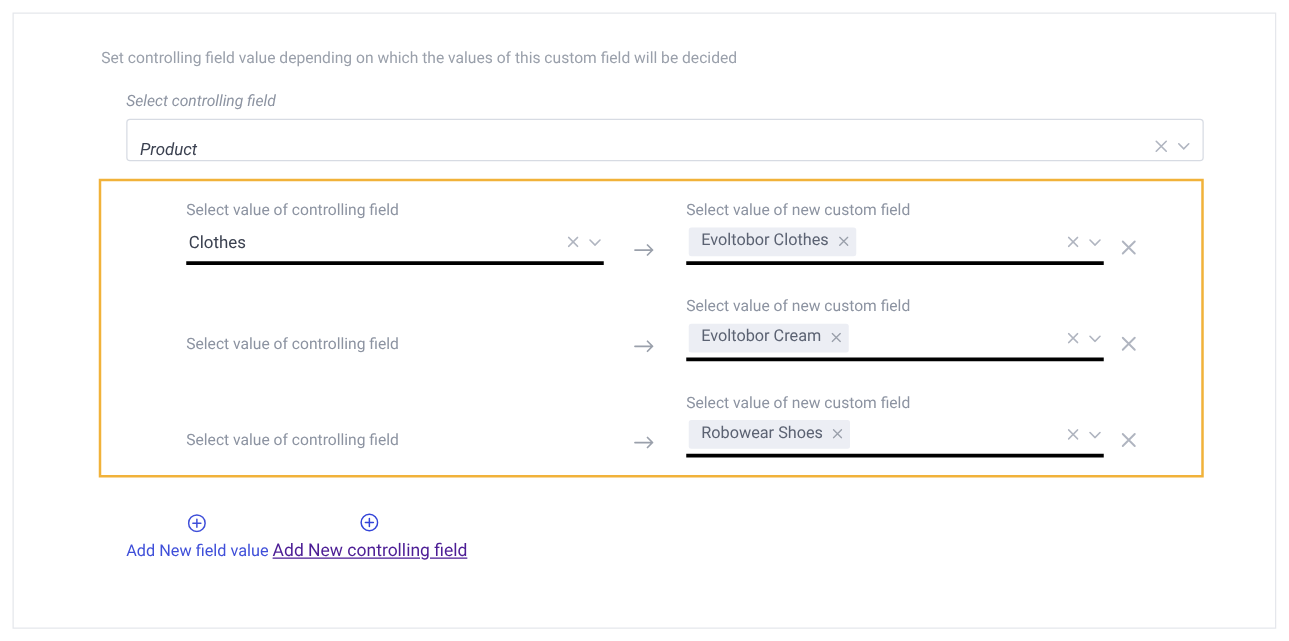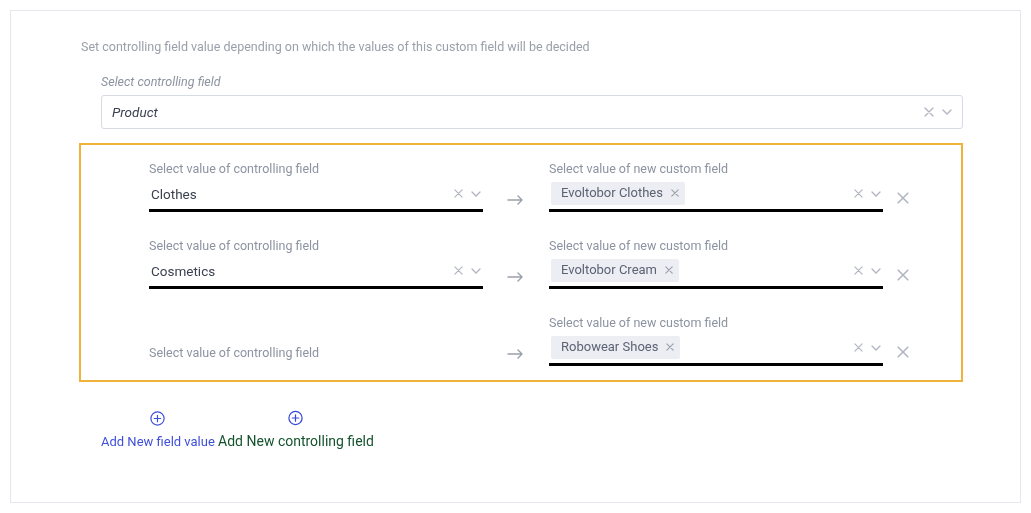--- a/index.html
+++ b/index.html
@@ -39,21 +39,21 @@
     margin:0 0 6px 0;
   }
 
   
   .boxed-group { margin-left:20px; margin-bottom:14px; width:862px;font-style:italic; }
   .boxed-select {
     border:1px solid #d7dbe3;
     border-radius:3px;
     height:34px;
     display:flex;
-    align-items:center;
+    align-items:flex-start;
     padding:16px 10px;
     font-size:13.5px;
     color:#3b4150;
   }
   .boxed-select .val { flex:1; }
   .ctrl-icons { display:flex; align-items:center; gap:8px; color:#b0b5c0; }
 
   
   .mapping-frame {
     border:2px solid #f1b23a;
@@ -123,24 +123,25 @@
     align-items:center;
     gap:8px;
     color:#3f4fd9;
     font-size:13px;
     cursor:pointer;
     margin-left:20px;
     margin-top:14px;
     flex-direction:column;
   }
   .add-link.outer {
-    color:#14532d;
+    color:#4c1d95;
     font-size:14px;
     margin-left:0;
     margin-top:28px;
+    text-decoration:underline;
   }
   .plus-circle {
     width:15px; height:15px;
     display:inline-flex; align-items:center; justify-content:center;
   }
 
   svg { display:block; }
 </style>
 </head>
 <body>
@@ -224,35 +225,20 @@
           </div>
           <div class="row-remove">
             <svg width="12" height="12" viewBox="0 0 10 10">
               <path d="M1 1 L9 9 M9 1 L1 9" stroke="#b0b5c0" stroke-width="1.3" stroke-linecap="round"></path>
             </svg>
           </div>
         </div>
         <div class="map-row">
           <div class="col">
             <div class="field-label">Select value of controlling field</div>
-            <div class="underline-select">
-              <span class="val">Cosmetics</span>
-              <span class="ctrl-icons">
-                <span>
-                  <svg width="9" height="9" viewBox="0 0 10 10">
-                    <path d="M1 1 L9 9 M9 1 L1 9" stroke="#b0b5c0" stroke-width="1.3" stroke-linecap="round"></path>
-                  </svg>
-                </span>
-                <span>
-                  <svg width="10" height="6" viewBox="0 0 10 6">
-                    <path d="M1 1 L5 5 L9 1" stroke="#b0b5c0" stroke-width="1.3" fill="none" stroke-linecap="round"></path>
-                  </svg>
-                </span>
-              </span>
-            </div>
           </div>
           <div class="arrow-cell">
             <svg width="20" height="12" viewBox="0 0 20 12">
               <path d="M2 6 H16 M12 2 L16 6 L12 10" stroke="#9aa0ab" stroke-width="1.4" fill="none" stroke-linecap="round" stroke-linejoin="round"></path>
             </svg>
           </div>
           <div class="col">
             <div class="field-label">Select value of new custom field</div>
             <div class="underline-select">
               <span class="chips-wrap">

